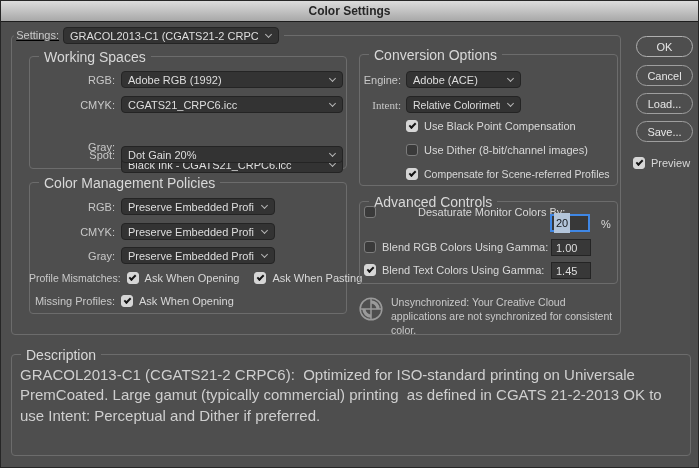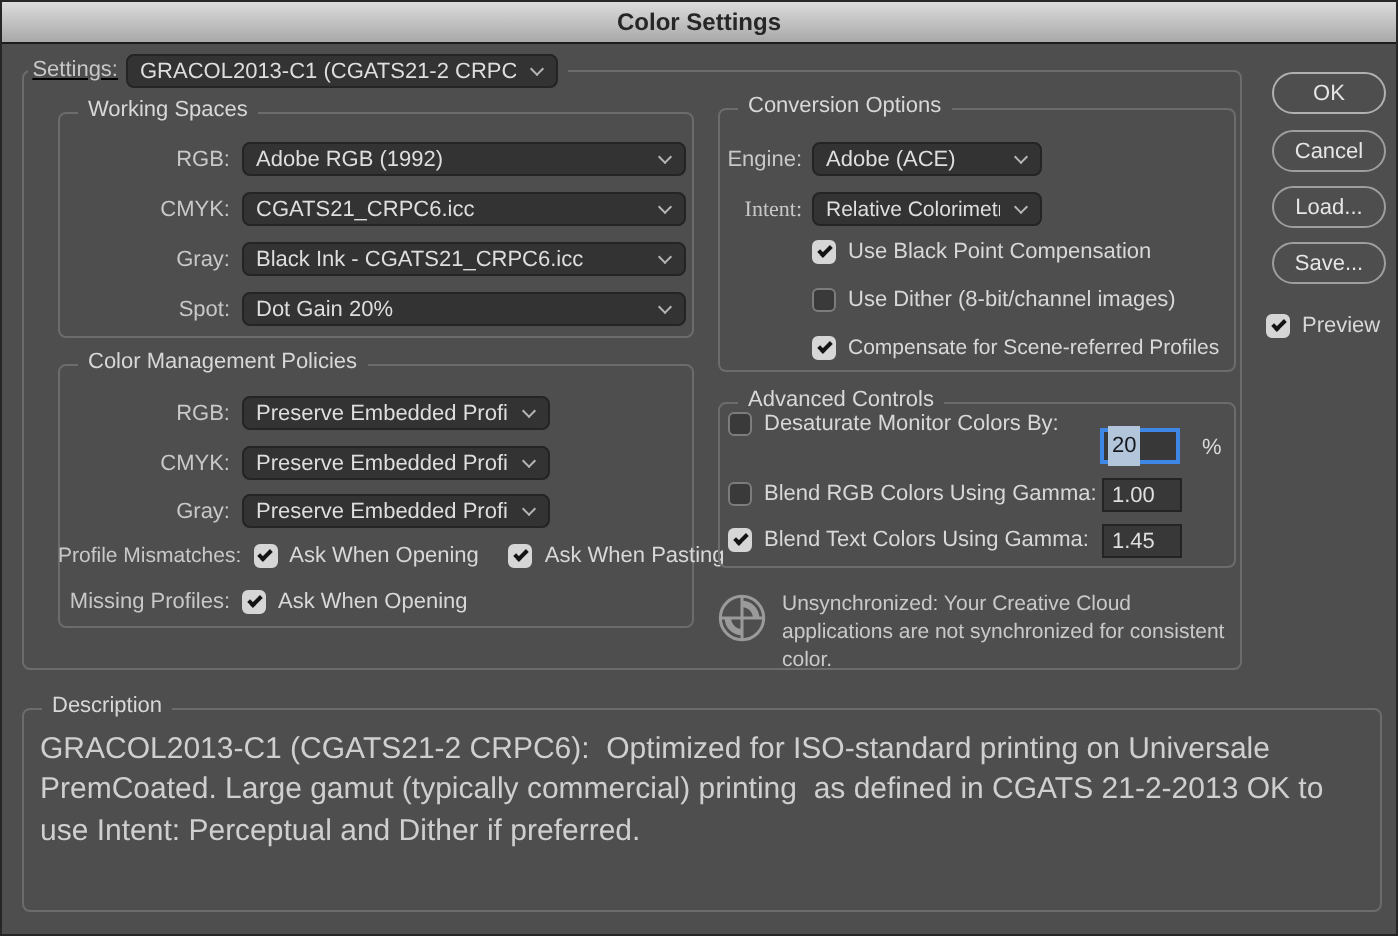--- a/index.html
+++ b/index.html
@@ -5,21 +5,21 @@
   * { margin:0; padding:0; box-sizing:border-box; font-family:"Liberation Sans", sans-serif; }
   html,body { background:#2e2e2e; }
   .dialog { position:relative; width:699px; height:468px; background:#4e4e4e; border:1px solid #262626; overflow:hidden; }
   .titlebar { position:absolute; left:0; top:0; width:100%; height:21px;
     background:linear-gradient(#dcdcdc, #a8a8a8); border-bottom:1px solid #1c1c1c;
     display:flex; align-items:center; justify-content:center; }
   .titlebar .t { font-size:12px; font-weight:600; color:#262626; }
 
   .fs { position:absolute; border:1px solid #6c6c6c; border-radius:4px; }
   .fs .legend { position:absolute; top:-8px; left:9px; background:#4e4e4e; padding:0 5px;
-    font-size:11px; color:#d8d8d8; white-space:nowrap; }
+    font-size:14px; color:#d8d8d8; white-space:nowrap; }
 
   .row { position:absolute; display:flex; align-items:center; }
   .lbl { font-size:11px; color:#c8c8c8; text-align:right; white-space:nowrap; }
 
   .dd { height:17px; background:#333333; border:1px solid #242424; border-radius:4px;
     color:#dedede; font-size:11px; display:flex; align-items:center; padding:0 6px;
     overflow:hidden; white-space:nowrap; }
   .dd .val { flex:1; overflow:hidden; }
   .chev { width:5px; height:5px; border-right:1.5px solid #b5b5b5; border-bottom:1.5px solid #b5b5b5;
     transform:rotate(45deg); margin:-3px 1px 0 8px; flex:0 0 auto; }
@@ -77,21 +77,21 @@
   </div>
   <div class="row" style="left:28px; top:95px; width:314px;">
     <span class="lbl" style="flex:0 0 86px;">CMYK:</span>
     <div class="dd" style="flex:1; margin-left:6px;">
       <span class="val">CGATS21_CRPC6.icc</span>
         <span class="chev"></span>
     </div>
   </div>
   <div class="row" style="left:28px; top:120px; width:314px;">
     <span class="lbl" style="flex:0 0 86px;">Gray:</span>
-    <div class="dd" style="flex:1; margin-left:6px;">
+    <div class="dd" style="flex:1; margin-left:6px;margin-top:35px;">
       <span class="val">Black Ink - CGATS21_CRPC6.icc</span>
         <span class="chev"></span>
     </div>
   </div>
   <div class="row" style="left:28px; top:145px; width:314px;">
     <span class="lbl" style="flex:0 0 86px;">Spot:</span>
     <div class="dd" style="flex:1; margin-left:6px;">
       <span class="val">Dot Gain 20%</span>
         <span class="chev"></span>
     </div>
@@ -170,21 +170,21 @@
   <div class="row" style="left:405px; top:167px;">
     <span class="cb on">
         <span class="tick"></span>
       </span>
     <span class="cbl" style="font-size:10.5px;">Compensate for Scene-referred Profiles</span>
   </div>
 
   <div class="fs" style="left:358px; top:200px; width:259px; height:83px;">
     <span class="legend">Advanced Controls</span>
   </div>
-  <div class="row" style="left:363px; top:205px;">
+  <div class="row" style="left:363px; top:205px;gap:36px;">
     <span class="cb"></span>
     <span class="cbl">Desaturate Monitor Colors By:</span>
   </div>
   <div class="tf focused" style="left:549px; top:213px;">
     <span class="sel">20</span>
   </div>
   <span class="cbl" style="position:absolute; left:600px; top:217px; margin:0;">%</span>
   <div class="row" style="left:363px; top:240px;">
     <span class="cb"></span>
     <span class="cbl">Blend RGB Colors Using Gamma:</span>

